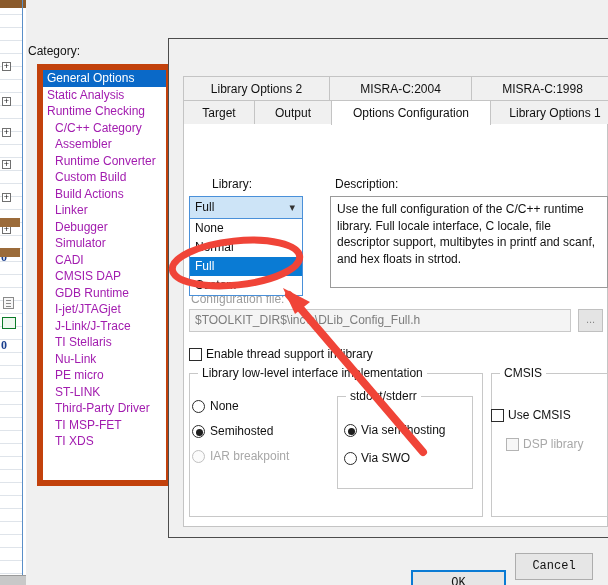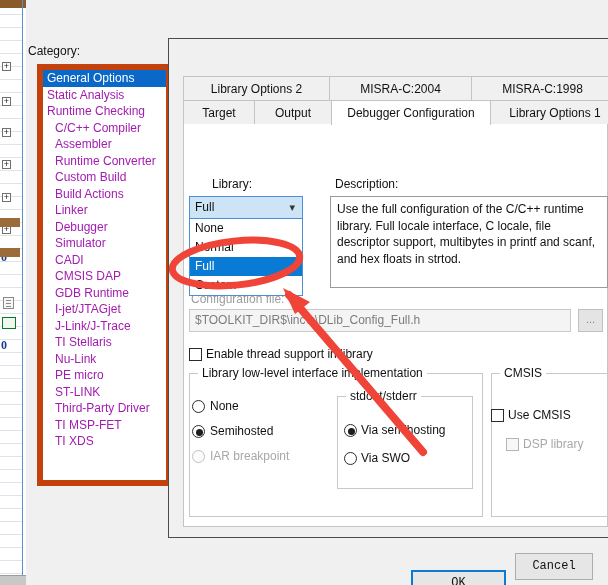--- a/index.html
+++ b/index.html
@@ -288,21 +288,21 @@
 
   <div id="dialog">
     <div class="dlg-surface"></div>
 
     <div class="cat-label">Category:</div>
 
     <div class="cat-list" id="cat-list">
         <div class="cat-item sel">General Options</div>
         <div class="cat-item">Static Analysis</div>
         <div class="cat-item">Runtime Checking</div>
-        <div class="cat-item indent">C/C++ Compiler</div>
+        <div class="cat-item indent">C/C++ Category</div>
         <div class="cat-item indent">Assembler</div>
         <div class="cat-item indent">Runtime Converter</div>
         <div class="cat-item indent">Custom Build</div>
         <div class="cat-item indent">Build Actions</div>
         <div class="cat-item indent">Linker</div>
         <div class="cat-item indent">Debugger</div>
         <div class="cat-item indent">Simulator</div>
         <div class="cat-item indent">CADI</div>
         <div class="cat-item indent">CMSIS DAP</div>
         <div class="cat-item indent">GDB Runtime</div>
@@ -313,21 +313,21 @@
         <div class="cat-item indent">PE micro</div>
         <div class="cat-item indent">ST-LINK</div>
         <div class="cat-item indent">Third-Party Driver</div>
         <div class="cat-item indent">TI MSP-FET</div>
         <div class="cat-item indent">TI XDS</div>
       </div>
 
     <div class="inner-panel"></div>
 
     <div class="tabstrip-row tabrow-top" id="tabs-top"><div class="tab" style="width: 147px;">Library Options 2</div><div class="tab" style="width: 143px;">MISRA-C:2004</div><div class="tab" style="width: 143px;">MISRA-C:1998</div></div>
-    <div class="tabstrip-row tabrow-bot" id="tabs-bot"><div class="tab" style="width: 72px;">Target</div><div class="tab" style="width: 78px;">Output</div><div class="tab active" style="width: 160px;">Debugger Configuration</div><div class="tab" style="width: 130px;">Library Options 1</div></div>
+    <div class="tabstrip-row tabrow-bot" id="tabs-bot"><div class="tab" style="width: 72px;">Target</div><div class="tab" style="width: 78px;">Output</div><div class="tab active" style="width: 160px;">Options Configuration</div><div class="tab" style="width: 130px;">Library Options 1</div></div>
 
     <div class="tabpage"></div>
 
     <div class="fld-label" style="left:212px; top:177px;">Library:</div>
     <div class="combo">
       <span>Full</span>
       <span class="chev">▾</span>
     </div>
     <div class="combo-list" id="combo-list">
         <div class="combo-opt">None</div>

